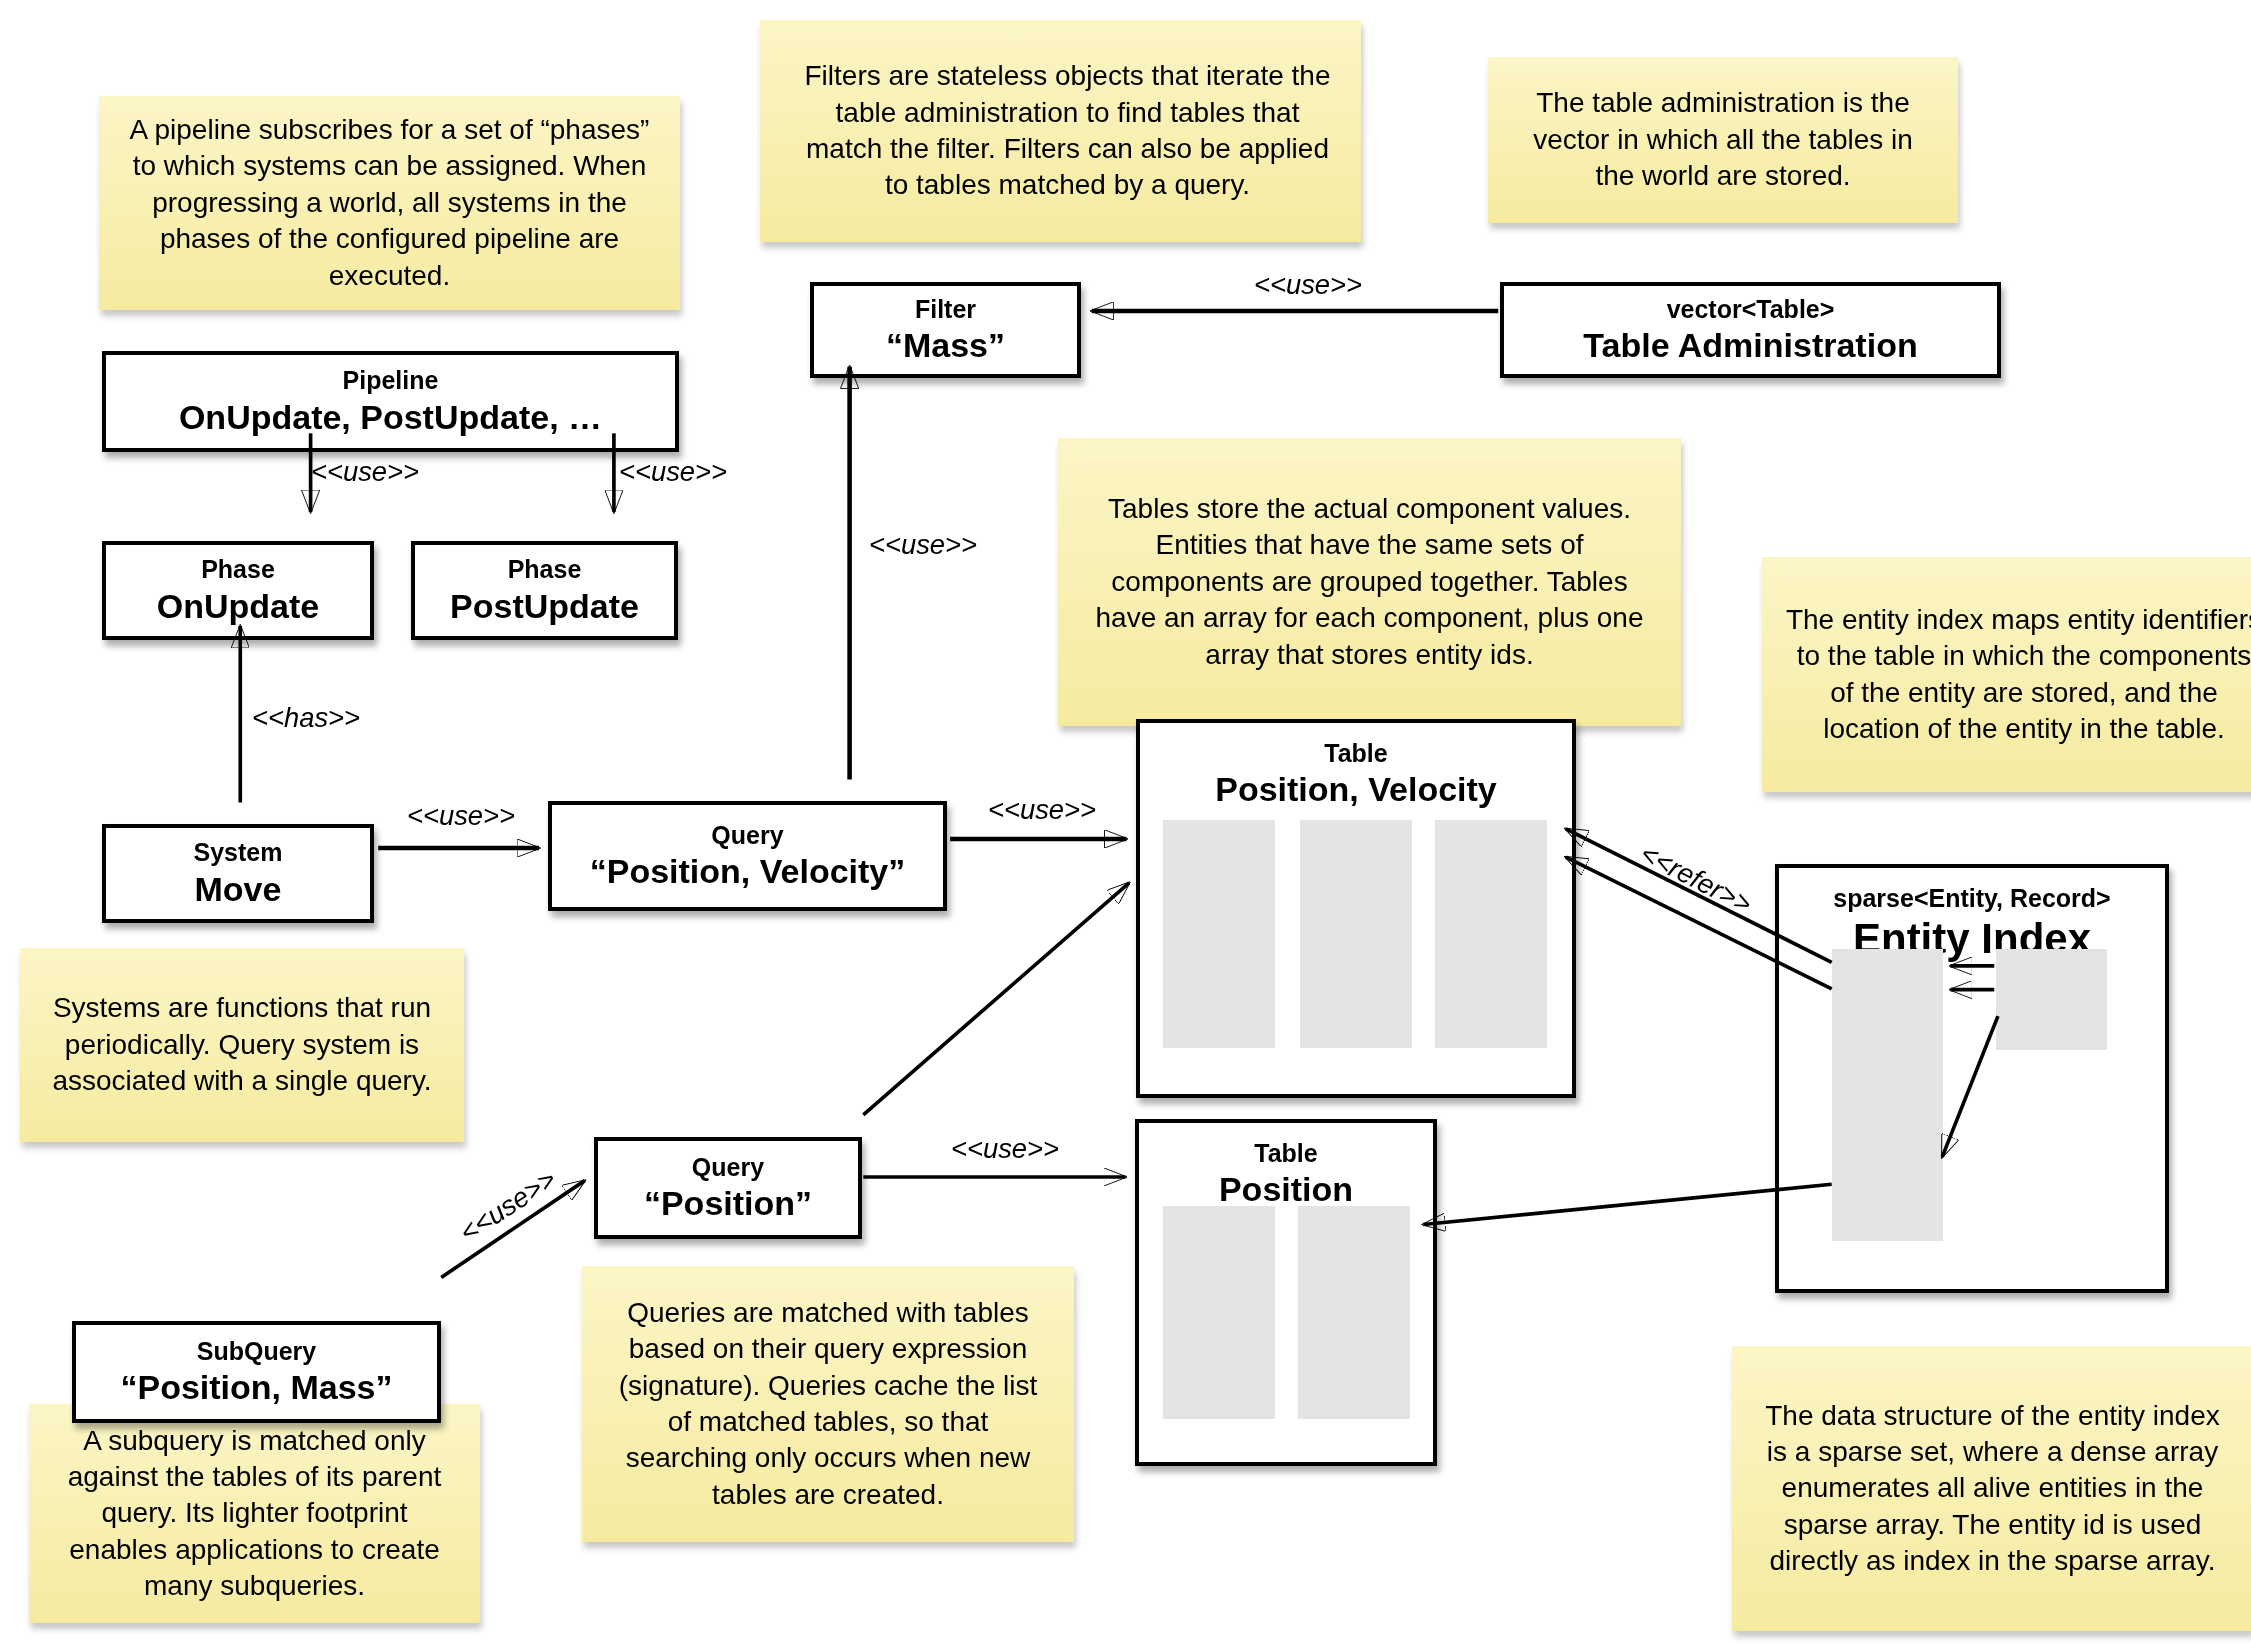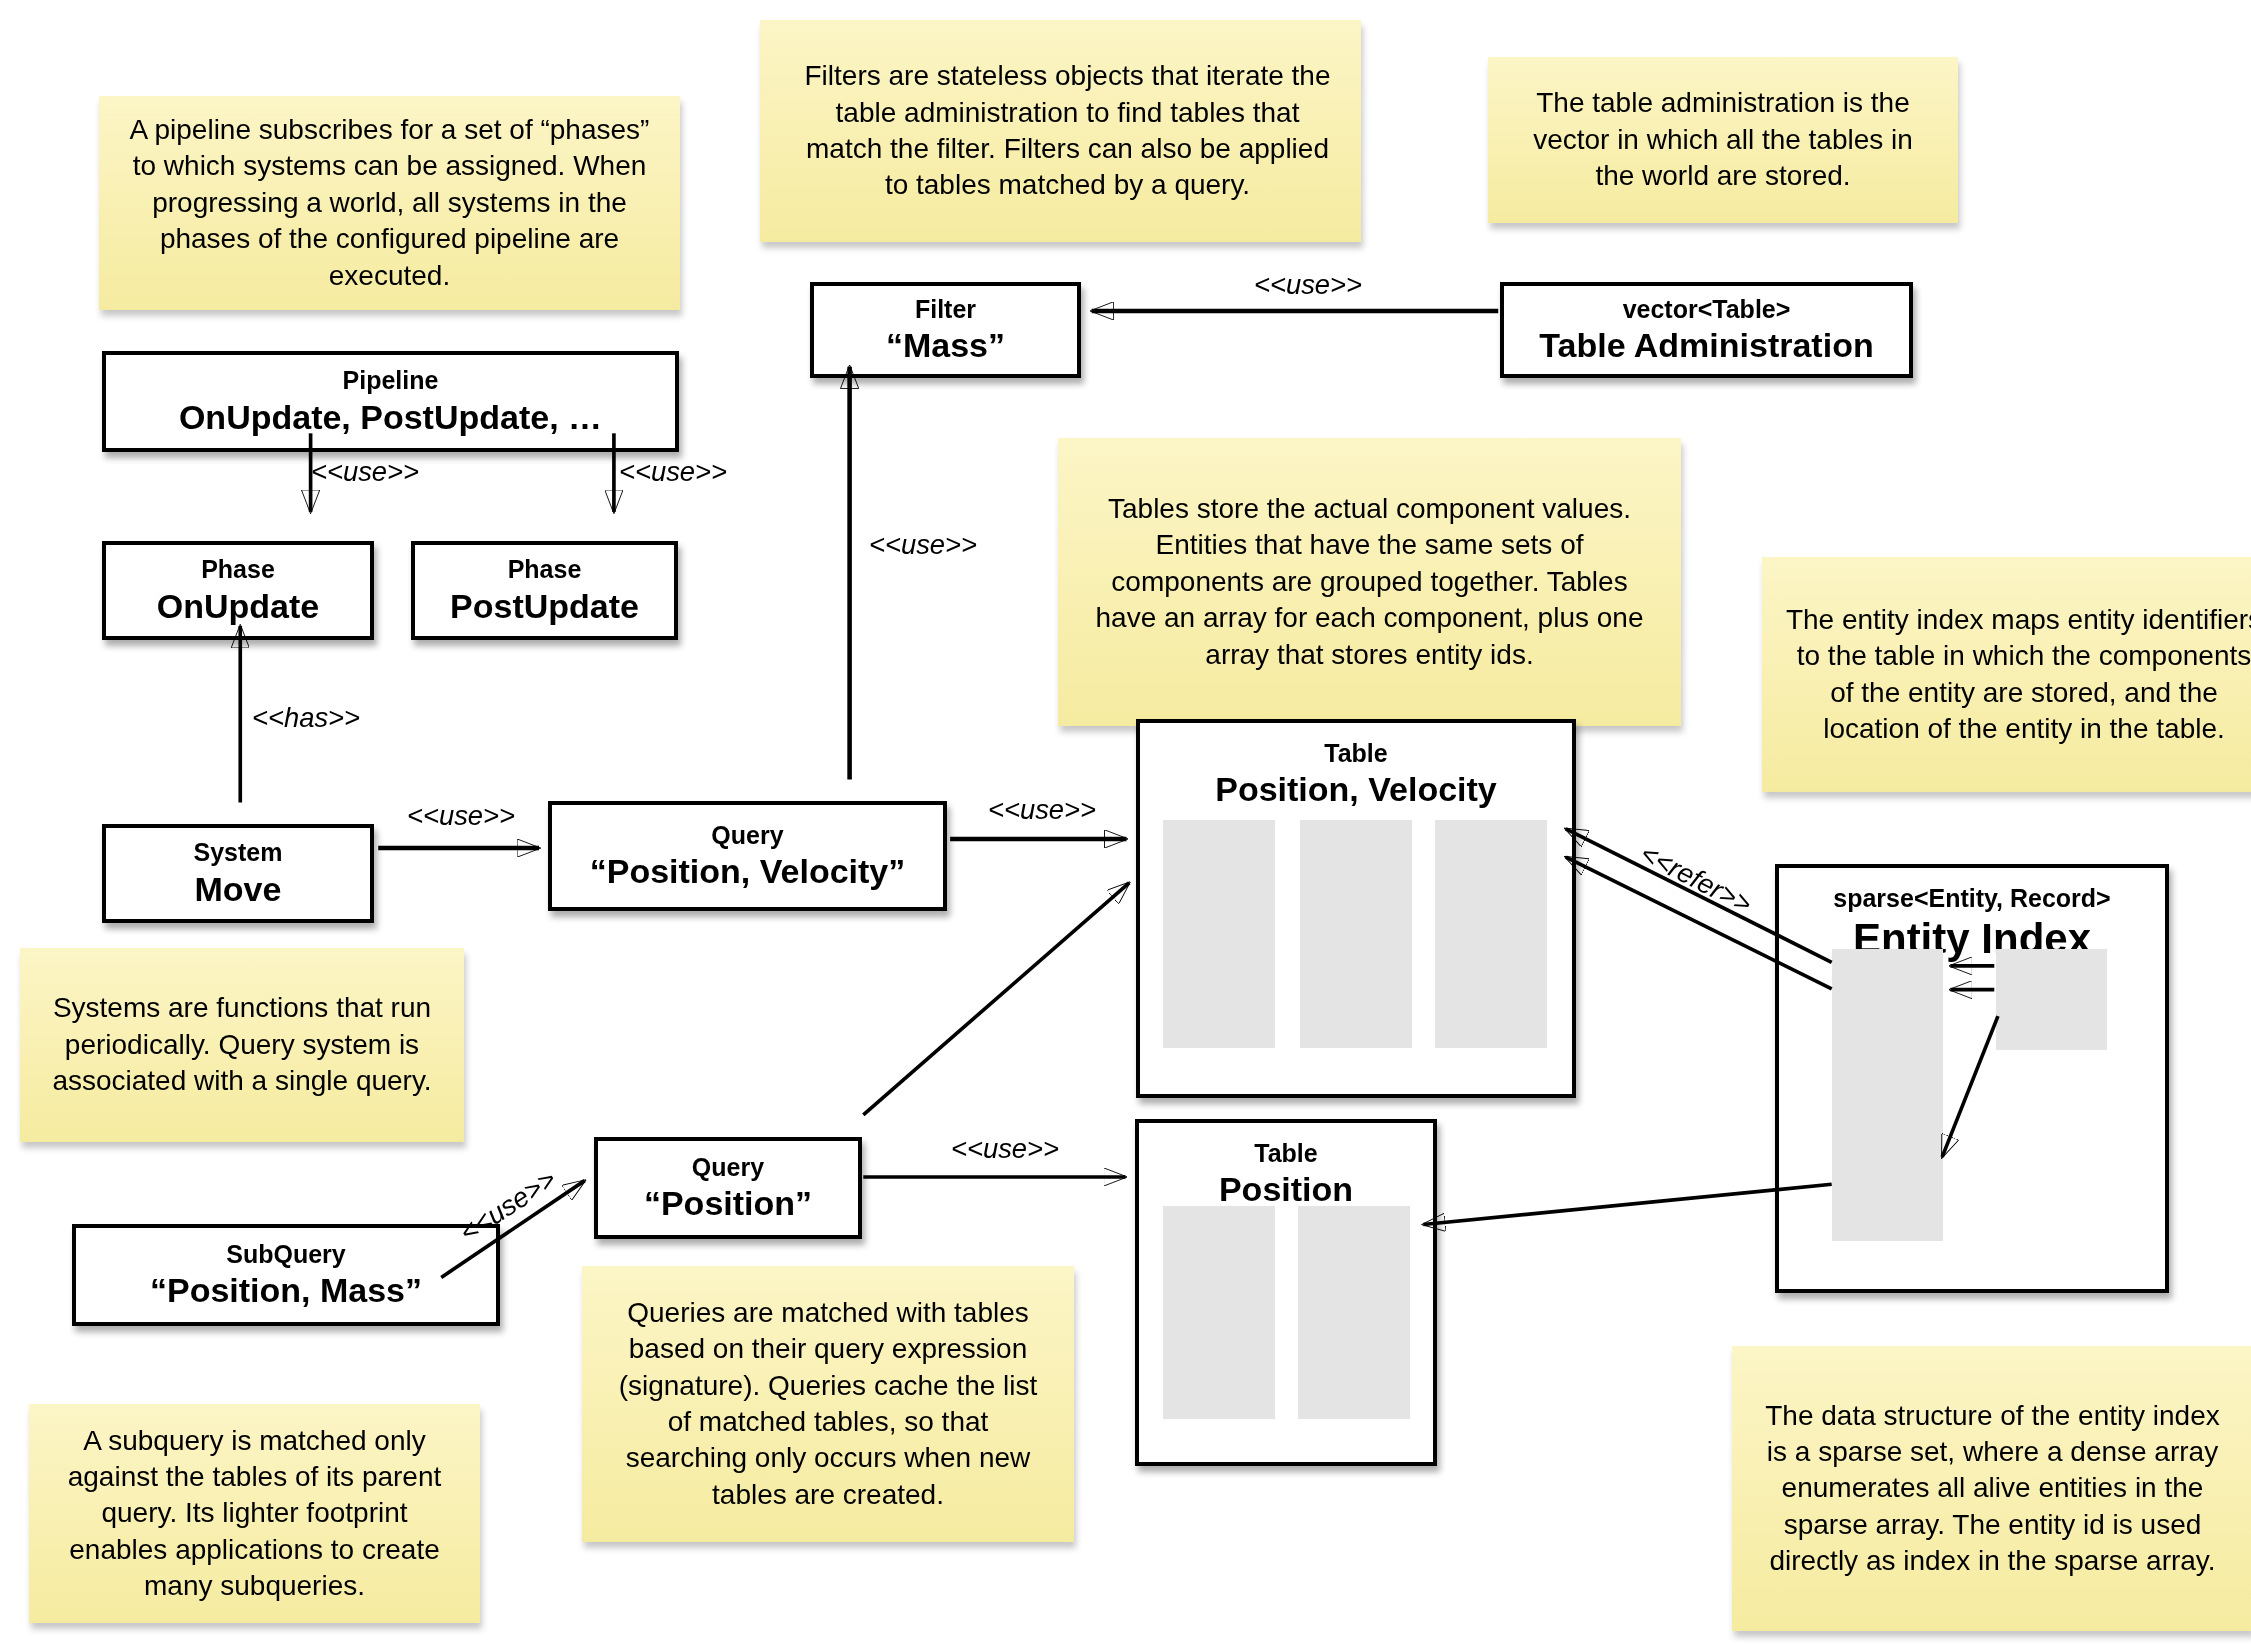--- a/index.html
+++ b/index.html
@@ -71,21 +71,21 @@
   <div class="uml" style="left:548px;top:781px;width:399px;height:110px;">
     <div class="t">Query</div>
     <div class="v">“Position, Velocity”</div>
   </div>
 
   <div class="uml" style="left:810px;top:262px;width:271px;height:96px;">
     <div class="t">Filter</div>
     <div class="v">“Mass”</div>
   </div>
 
-  <div class="uml" style="left:1500px;top:262px;width:413px;height:96px;">
+  <div class="uml" style="left:1500px;top:262px;width:501px;height:96px;">
     <div class="t">vector&lt;Table&gt;</div>
     <div class="v">Table Administration</div>
   </div>
 
   <div class="uml topalign" style="left:1136px;top:699px;width:440px;height:379px;">
     <div class="t">Table</div>
     <div class="v">Position, Velocity</div>
   </div>
   <div class="bar" style="left:1163px;top:820px;width:112px;height:228px;"></div>
   <div class="bar" style="left:1300px;top:820px;width:112px;height:228px;"></div>
@@ -96,21 +96,21 @@
     <div class="v">Position</div>
   </div>
   <div class="bar" style="left:1163px;top:1206px;width:112px;height:213px;"></div>
   <div class="bar" style="left:1298px;top:1206px;width:112px;height:213px;"></div>
 
   <div class="uml" style="left:594px;top:1117px;width:268px;height:102px;">
     <div class="t">Query</div>
     <div class="v">“Position”</div>
   </div>
 
-  <div class="uml" style="left:72px;top:1204px;width:428px;height:102px;">
+  <div class="uml" style="left:72px;top:1301px;width:369px;height:102px;">
     <div class="t">SubQuery</div>
     <div class="v">“Position, Mass”</div>
   </div>
 
   <div class="uml topalign" style="left:1775px;top:844px;width:394px;height:429px;">
     <div class="t">sparse&lt;Entity, Record&gt;</div>
     <div class="v" style="font-size:42px;">Entity Index</div>
   </div>
   <div class="bar" style="left:1832px;top:949px;width:111px;height:292px;"></div>
   <div class="bar" style="left:1996px;top:949px;width:111px;height:101px;"></div>

